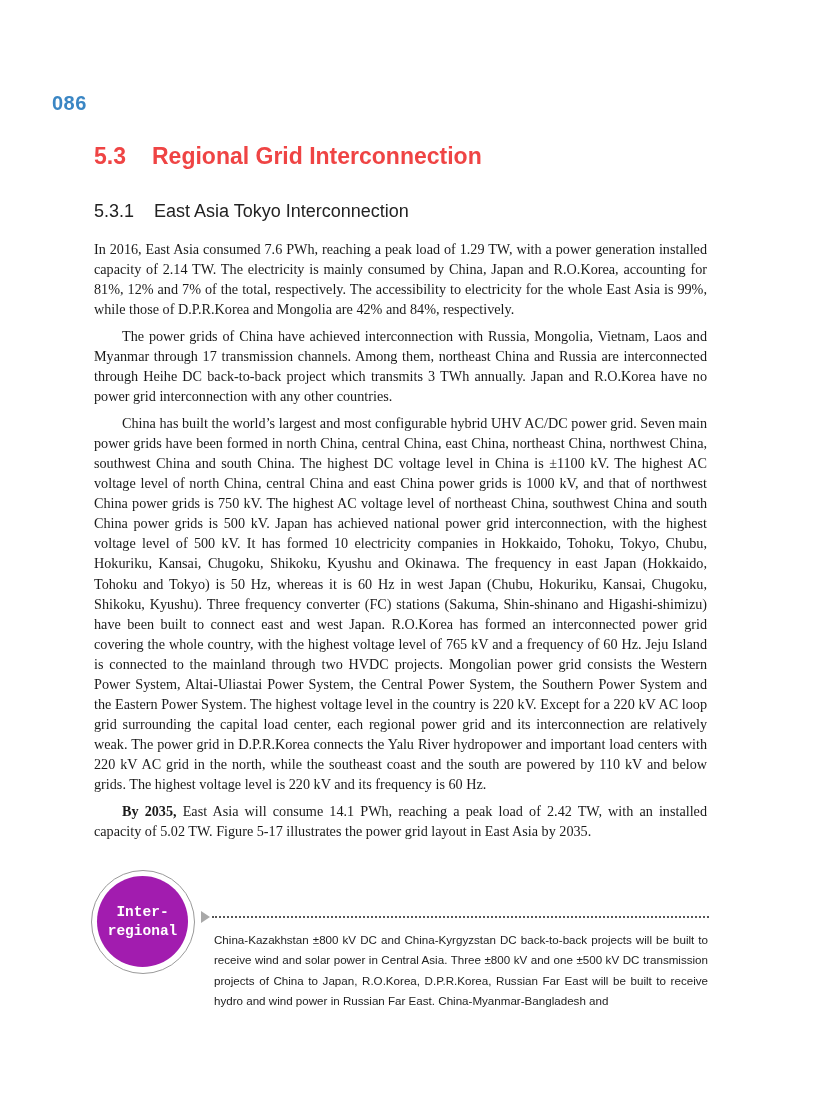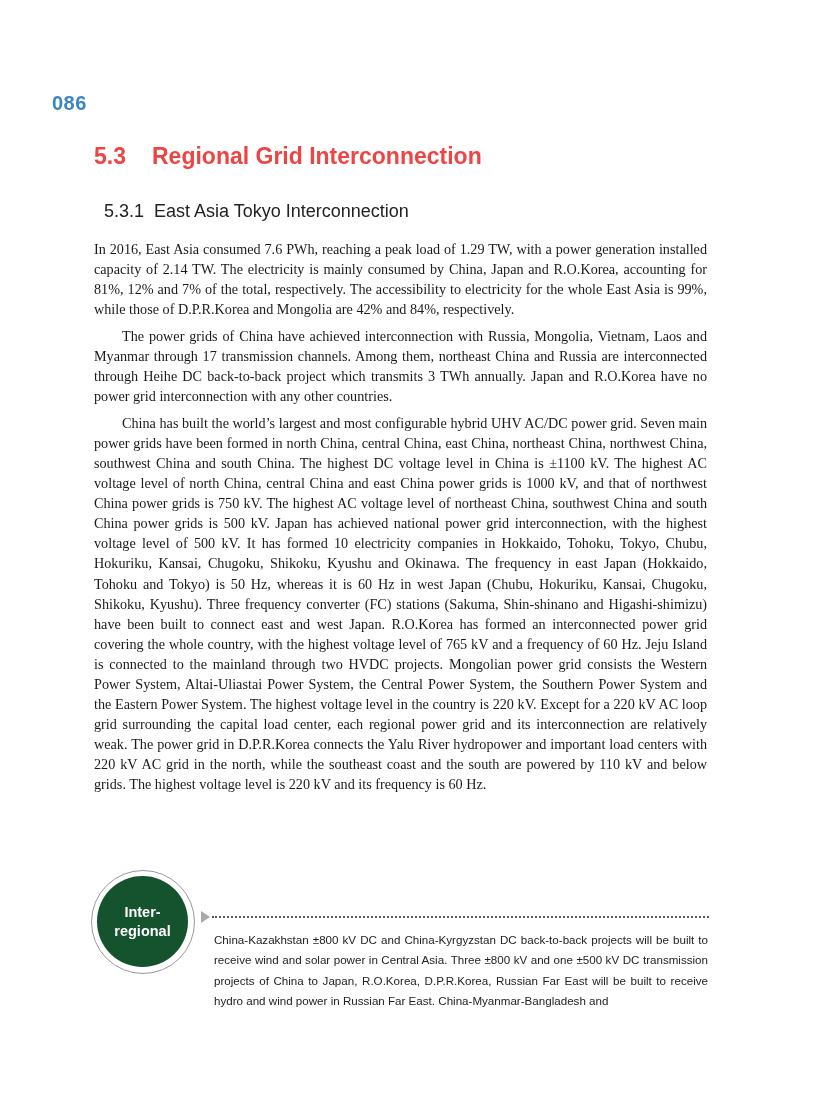--- a/index.html
+++ b/index.html
@@ -13,40 +13,40 @@
     position: absolute; left: 94px; top: 143px;
     font-family: "Liberation Sans", sans-serif; font-weight: bold;
     font-size: 23px; color: #ef4444; margin: 0; white-space: nowrap;
   }
   .section-title .num { display: inline-block; width: 58px; }
   .subsection-title {
     position: absolute; left: 94px; top: 201px;
     font-family: "Liberation Sans", sans-serif; font-weight: normal;
     font-size: 18px; color: #222222; margin: 0; white-space: nowrap;
   }
-  .subsection-title .num { display: inline-block; width: 60px; text-align: center; }
+  .subsection-title .num { display: inline-block; width: 60px; }
   .body-text {
     position: absolute; left: 94px; top: 239px; width: 613px;
     font-family: Liberation Serif, serif; font-size: 14.2px;
     line-height: 20.1px; color: #1a1a1a;
   }
   .body-text p { margin: 0 0 6.5px 0; text-align: justify; }
   .body-text p.indent { text-indent: 28px; }
   .body-text b { font-weight: bold; }
   .badge-circle-outer {
     position: absolute; left: 91px; top: 870px;
     width: 104px; height: 104px; border-radius: 50%;
     border: 1.5px solid #9a9a9a; box-sizing: border-box; background: #fff;
   }
   .badge-circle-inner {
     position: absolute; left: 5px; top: 5px; width: 91px; height: 91px;
-    border-radius: 50%; background: #14532d;
+    border-radius: 50%; background: #a21caf;
     display: flex; align-items: center; justify-content: center;
     text-align: center; color: #ffffff;
-    font-family: Liberation Sans, sans-serif; font-weight: bold;
+    font-family: Liberation Mono, monospace; font-weight: bold;
     font-size: 14.5px; line-height: 19px;
   }
   .arrow-icon {
     position: absolute; left: 201px; top: 911px; width: 0; height: 0;
     border-top: 6px solid transparent; border-bottom: 6px solid transparent;
     border-left: 9px solid #a8a8a8;
   }
   .dotted-rule {
     position: absolute; left: 212px; top: 916px; width: 497px; height: 0;
     border-top: 2px dotted #555555;
@@ -67,20 +67,21 @@
 </h1>
 
 <h2 class="subsection-title">
   <span class="num">5.3.1</span><span>East Asia Tokyo Interconnection</span>
 </h2>
 
 <div class="body-text">
   <p>In 2016, East Asia consumed 7.6 PWh, reaching a peak load of 1.29 TW, with a power generation installed capacity of 2.14 TW. The electricity is mainly consumed by China, Japan and R.O.Korea, accounting for 81%, 12% and 7% of the total, respectively. The accessibility to electricity for the whole East Asia is 99%, while those of D.P.R.Korea and Mongolia are 42% and 84%, respectively.</p>
   <p class="indent">The power grids of China have achieved interconnection with Russia, Mongolia, Vietnam, Laos and Myanmar through 17 transmission channels. Among them, northeast China and Russia are interconnected through Heihe DC back-to-back project which transmits 3 TWh annually. Japan and R.O.Korea have no power grid interconnection with any other countries.</p>
   <p class="indent">China has built the world’s largest and most configurable hybrid UHV AC/DC power grid. Seven main power grids have been formed in north China, central China, east China, northeast China, northwest China, southwest China and south China. The highest DC voltage level in China is ±1100 kV. The highest AC voltage level of north China, central China and east China power grids is 1000 kV, and that of northwest China power grids is 750 kV. The highest AC voltage level of northeast China, southwest China and south China power grids is 500 kV. Japan has achieved national power grid interconnection, with the highest voltage level of 500 kV. It has formed 10 electricity companies in Hokkaido, Tohoku, Tokyo, Chubu, Hokuriku, Kansai, Chugoku, Shikoku, Kyushu and Okinawa. The frequency in east Japan (Hokkaido, Tohoku and Tokyo) is 50 Hz, whereas it is 60 Hz in west Japan (Chubu, Hokuriku, Kansai, Chugoku, Shikoku, Kyushu). Three frequency converter (FC) stations (Sakuma, Shin-shinano and Higashi-shimizu) have been built to connect east and west Japan. R.O.Korea has formed an interconnected power grid covering the whole country, with the highest voltage level of 765 kV and a frequency of 60 Hz. Jeju Island is connected to the mainland through two HVDC projects. Mongolian power grid consists the Western Power System, Altai-Uliastai Power System, the Central Power System, the Southern Power System and the Eastern Power System. The highest voltage level in the country is 220 kV. Except for a 220 kV AC loop grid surrounding the capital load center, each regional power grid and its interconnection are relatively weak. The power grid in D.P.R.Korea connects the Yalu River hydropower and important load centers with 220 kV AC grid in the north, while the southeast coast and the south are powered by 110 kV and below grids. The highest voltage level is 220 kV and its frequency is 60 Hz.</p>
+  <p class="indent"><b>By 2035,</b><span> East Asia will consume 14.1 PWh, reaching a peak load of 2.42 TW, with an installed capacity of 5.02 TW. Figure 5-17 illustrates the power grid layout in East Asia by 2035.</span></p>
 </div>
 
 <div class="badge-circle-outer">
   <div class="badge-circle-inner">
     <div>
       <span>Inter-</span><br>
       <span>regional</span>
     </div>
   </div>
 </div>

